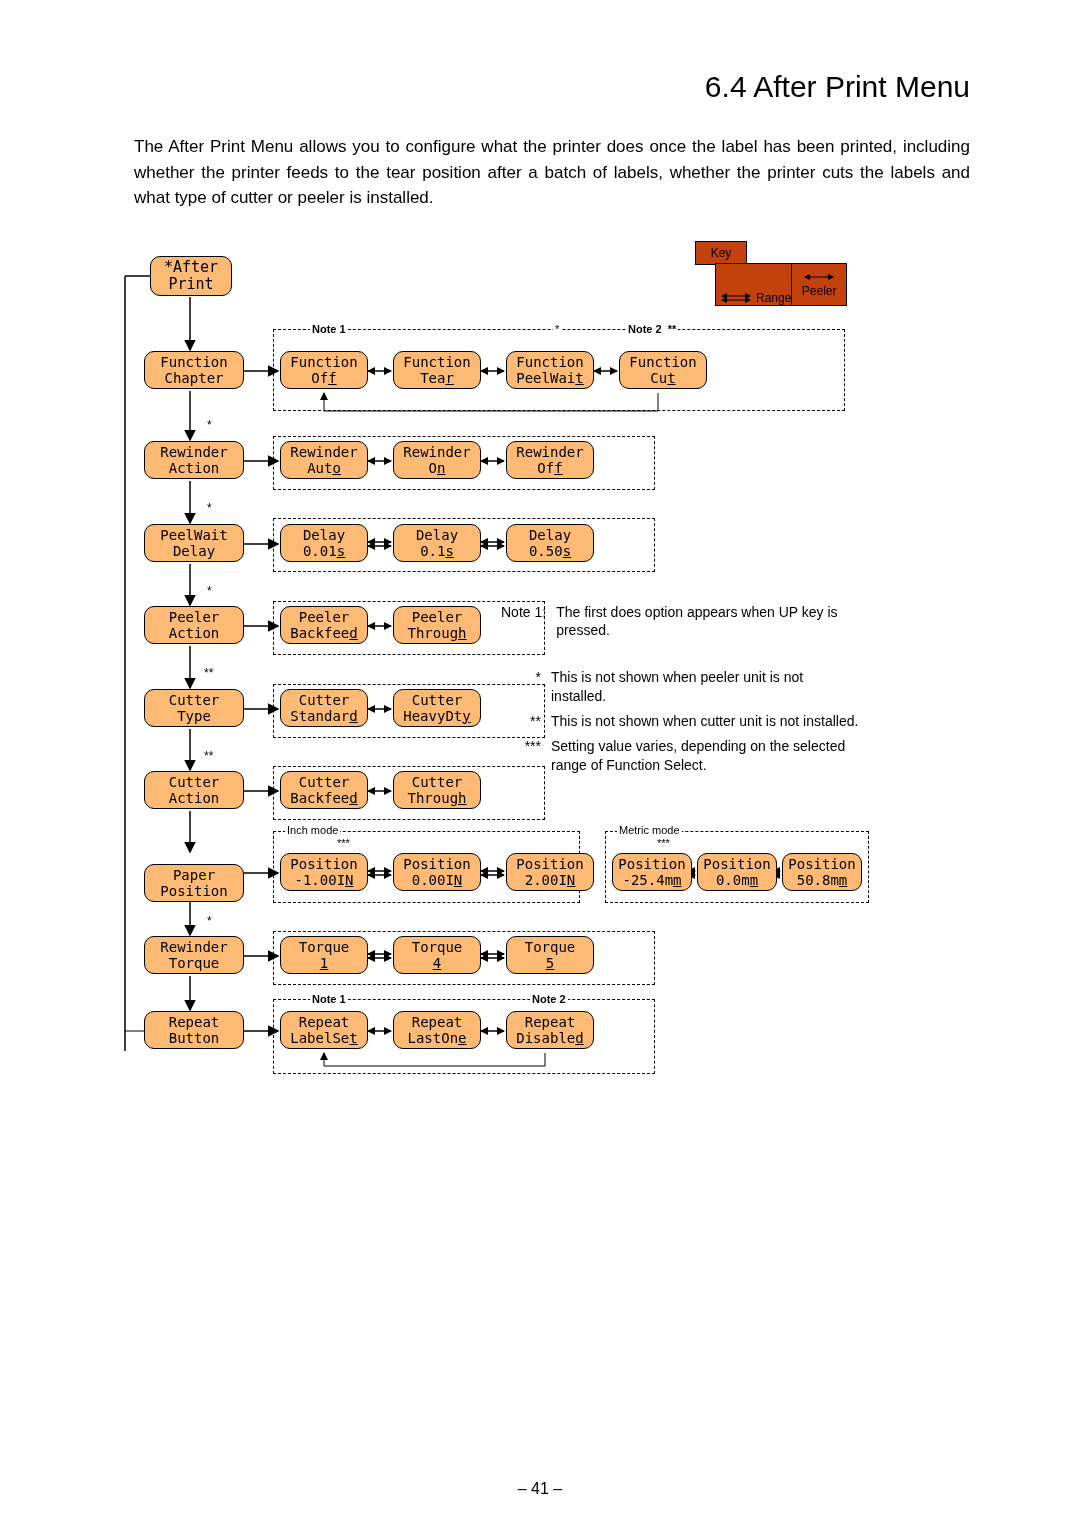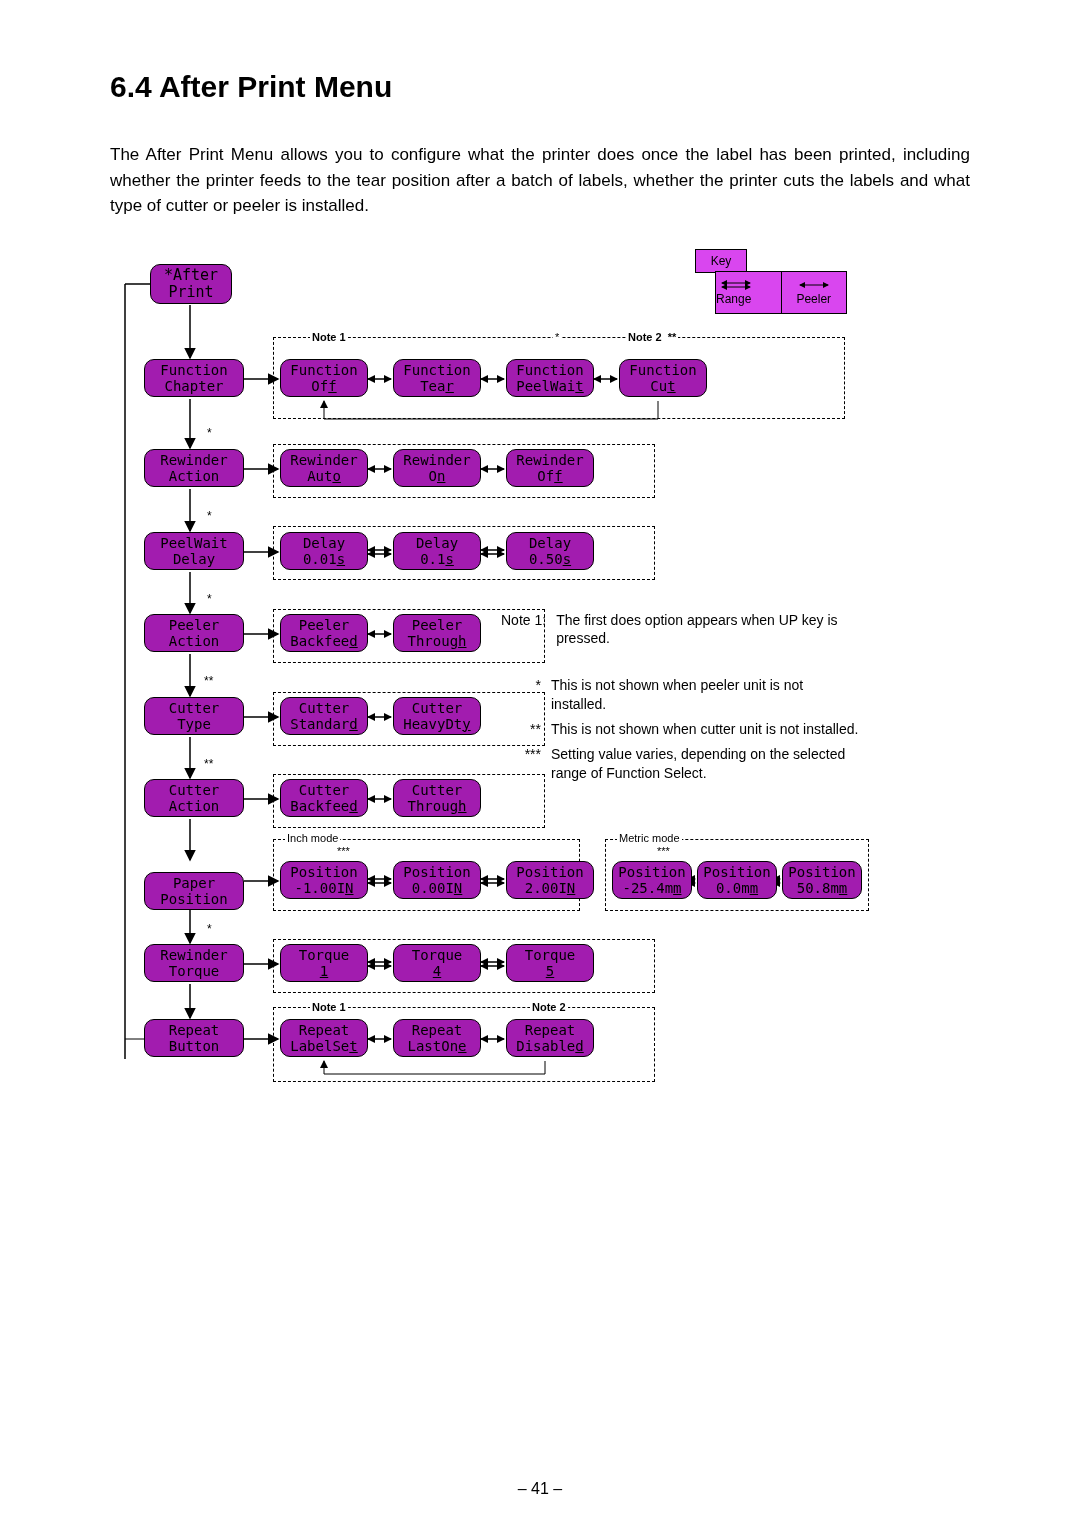--- a/index.html
+++ b/index.html
@@ -17,44 +17,46 @@
     width: 860px;
   }
   .chapter-header {
     text-align: right;
     font-style: italic;
     font-size: 16px;
     margin-bottom: 50px;
   }
   .section-title {
     font-size: 30px;
-    font-weight: bold;
-    margin-bottom: 38px;
+    font-weight: normal;
+    margin-bottom: 30px;
+    text-align: right;
   }
   .body-text {
     font-size: 17px;
     line-height: 1.5;
     text-align: justify;
     margin-bottom: 30px;
+    margin-left: 24px;
   }
   .diagram {
     position: relative;
     width: 860px;
     height: 830px;
     font-family: "Lucida Console", Monaco, monospace;
   }
   .node {
     position: absolute;
     border: 1.5px solid black;
     border-radius: 10px;
     text-align: center;
     font-size: 14px;
     padding: 2px 4px;
     line-height: 1.15;
-    background: #a21caf;
+    background: #fdba74;
     z-index: 2;
   }
   .node-root {
     font-size: 15px;
   }
   .dash-box {
     position: absolute;
     border: 1px dashed black;
     z-index: 0;
   }
@@ -71,21 +73,21 @@
     font-size: 12px;
     font-family: Arial, sans-serif;
     z-index: 3;
   }
   .key-box {
     position: absolute;
     border: 1px solid black;
     font-family: Arial, sans-serif;
     font-size: 12px;
     text-align: center;
-    background: #d946ef;
+    background: #c2410c;
     z-index: 2;
   }
   .page-number {
     position: absolute;
     bottom: 30px;
     width: 100%;
     text-align: center;
     font-size: 16px;
     left: 0;
   }
@@ -116,21 +118,21 @@
 
 <div class="page">
   <div class="section-title">6.4   After Print Menu</div>
   <div class="body-text">The After Print Menu allows you to configure what the printer does once the label has been printed, including whether the printer feeds to the tear position after a batch of labels, whether the printer cuts the labels and what type of cutter or peeler is installed.</div>
 
   <div class="diagram">
 
     <div class="key-box" style="left:585px; top:0px; width:50px; height:22px; line-height:22px;">Key</div>
     <div class="key-box" style="left:605px; top:22px; width:130px; height:41px;">
       <div style="display:flex; height:100%;">
-        <div style="flex:1; border-right:1px solid black; display:flex; flex-direction:column; justify-content:center; align-items:flex-start;">
+        <div style="flex:1; border-right:1px solid black; display:flex; flex-direction:row; justify-content:center; align-items:flex-end;">
           <svg width="40" height="14">
             <defs>
                 <marker id="ra1" markerWidth="6" markerHeight="6" refX="5" refY="3" orient="auto">
                   <path d="M0,0 L6,3 L0,6 Z" fill="black"></path>
                 </marker>
             <marker id="ra2" markerWidth="6" markerHeight="6" refX="1" refY="3" orient="auto">
                   <path d="M6,0 L0,3 L6,6 Z" fill="black"></path>
                 </marker>
               </defs>
             <line x1="6" y1="5" x2="34" y2="5" stroke="black" stroke-width="1" marker-start="url(#ra2)" marker-end="url(#ra1)"></line>

